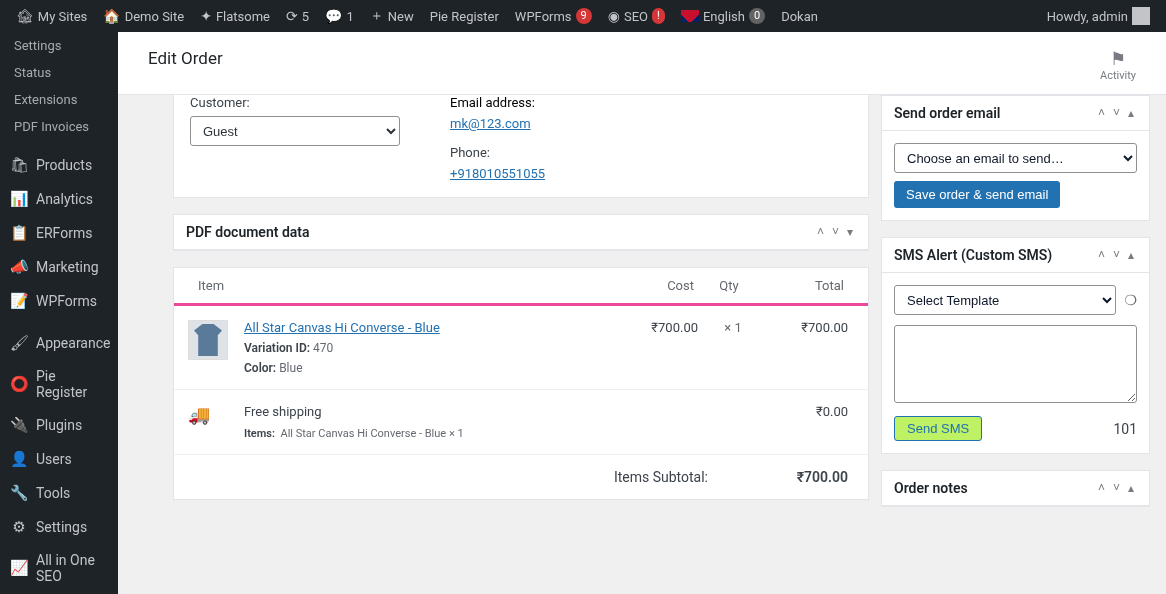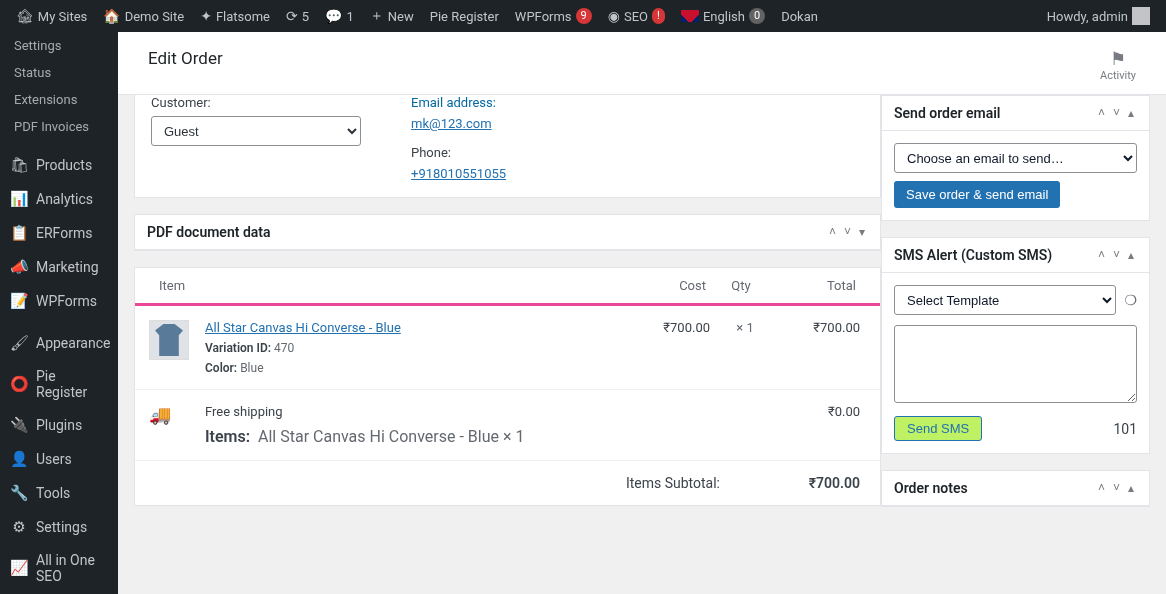--- a/index.html
+++ b/index.html
@@ -23,21 +23,21 @@
   .sidebar-item.sub { padding: 6px 10px 6px 14px; font-size: 13px; color: #a7aaad; }
   .sidebar-ico { width: 18px; font-size: 15px; display: inline-block; text-align: center; }
   .sidebar-divider { height: 8px; }
 
   .main { flex: 1; display: flex; flex-direction: column; overflow: hidden; }
   .page-header { background: #fff; padding: 16px 30px 12px 30px; display: flex; justify-content: space-between; align-items: flex-start; border-bottom: 1px solid #e2e4e7; }
   .page-title { font-size: 17px; font-weight: 400; color: #1d2327; }
   .activity-btn { text-align: center; color: #787c82; font-size: 11px; cursor: pointer; }
   .activity-btn .flag { font-size: 18px; display: block; }
 
-  .content-area { flex: 1; overflow-y: auto; padding: 0 16px; display: flex; gap: 0; }
+  .content-area { flex: 1; overflow-y: auto; padding: 0 16px; display: flex; gap: 12px; margin-left: 39px; }
   .col-main { flex: 1; }
   .col-side { width: 269px; }
 
   .postbox { background: #fff; border: 1px solid #e2e4e7; margin-bottom: 16px; }
   .postbox-header { padding: 8px 12px; display: flex; justify-content: space-between; align-items: center; border-bottom: 1px solid #e2e4e7; }
   .postbox-title { font-size: 14px; font-weight: 600; color: #1d2327; }
   .postbox-controls { display: flex; gap: 2px; color: #787c82; }
   .postbox-controls span { cursor: pointer; padding: 2px 3px; font-size: 12px; }
   .postbox-body { padding: 12px; }
 
@@ -61,21 +61,21 @@
   .item-row .item-meta { color: #646970; font-size: 12px; margin-top: 6px; }
   .item-row .item-meta strong { font-weight: 600; color: #3c434a;}
   .item-row .col-cost { width: 90px; text-align: right; font-size: 13px;}
   .item-row .col-qty { width: 70px; text-align: center; font-size: 13px; color: #646970;}
   .item-row .col-total { width: 100px; text-align: right; padding-right: 20px; font-size: 13px;}
 
   .shipping-row { display: flex; padding: 14px 0; border-bottom: 1px solid #f0f0f1;}
   .shipping-row .ship-icon { width: 40px; margin-left: 14px; color: #bbb; font-size: 18px;}
   .shipping-row .ship-info { flex: 1; padding-left: 16px; }
   .shipping-row .ship-name { font-size: 13px; margin-bottom: 8px;}
-  .shipping-row .ship-items { font-size: 16px; color: #646970;}
+  .shipping-row .ship-items { font-size: 11px; color: #646970;}
   .shipping-row .ship-items strong { font-weight: 600; color: #3c434a;}
   .shipping-row .col-total { width: 100px; text-align: right; padding-right: 20px; font-size: 13px;}
 
   .subtotal-row { display: flex; justify-content: flex-end; padding: 14px 20px; gap: 60px; font-size: 14px;}
   .subtotal-row .label { color: #3c434a;}
   .subtotal-row .val { font-weight: 600; width: 80px; text-align: right;}
 
   .side-select { width: 100%; height: 30px; border: 1px solid #8c8f94; border-radius: 3px; padding: 0 8px; background: #fff; font-size: 13px; color: #0f172a; margin-bottom: 8px; }
   .btn-primary { background: #2271b1; color: #fff; border: none; border-radius: 3px; padding: 6px 12px; font-size: 13px; cursor: pointer; }
   .btn-secondary { background: #bef264; color: #2271b1; border: 1px solid #2271b1; border-radius: 3px; padding: 4px 12px; font-size: 13px; cursor: pointer; }
@@ -225,21 +225,21 @@
       <div class="col-main">
 
         <div class="order-top order-top-partial">
           <div style="flex:0 0 220px;">
             <div class="fld-label">Customer:</div>
             <select class="customer-select">
               <option>Guest</option>
             </select>
           </div>
           <div>
-            <div class="fld-label" style="color:#0369a1;">Email address:</div>
+            <div class="fld-label" style="color:#000000;">Email address:</div>
             <a href="#" class="link">mk@123.com</a>
             <div class="fld-label" style="margin-top:14px;">Phone:</div>
             <a href="#" class="link">+918010551055</a>
           </div>
         </div>
 
         <div class="postbox">
           <div class="postbox-header">
             <div class="postbox-title">PDF document data</div>
             <div class="postbox-controls">

